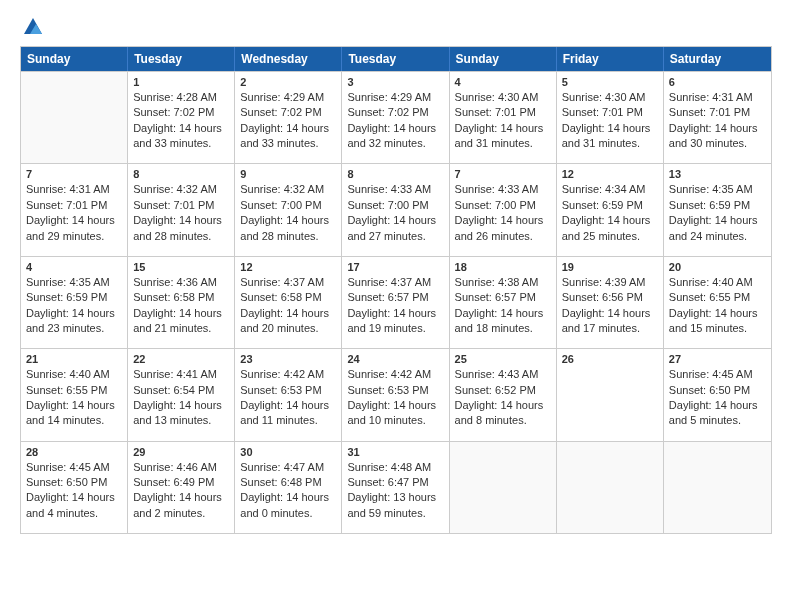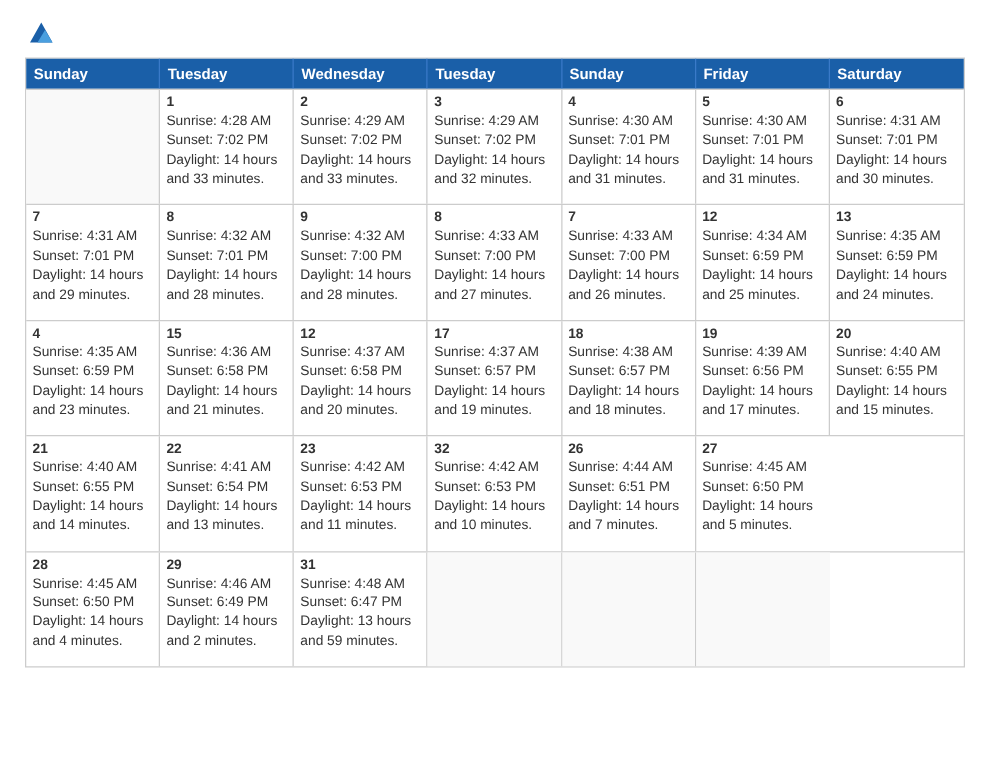--- a/index.html
+++ b/index.html
@@ -239,40 +239,47 @@
           </div>
           <div class="cal-cell">
             <span class="day-num">22</span>
             <div class="cell-text">Sunrise: 4:41 AM<br>Sunset: 6:54 PM<br>Daylight: 14 hours and 13 minutes.</div>
           </div>
           <div class="cal-cell">
             <span class="day-num">23</span>
             <div class="cell-text">Sunrise: 4:42 AM<br>Sunset: 6:53 PM<br>Daylight: 14 hours and 11 minutes.</div>
           </div>
           <div class="cal-cell">
-            <span class="day-num">32</span>
+            <span class="day-num">24</span>
             <div class="cell-text">Sunrise: 4:42 AM<br>Sunset: 6:53 PM<br>Daylight: 14 hours and 10 minutes.</div>
           </div>
           <div class="cal-cell">
+            <span class="day-num">25</span>
+            <div class="cell-text">Sunrise: 4:43 AM<br>Sunset: 6:52 PM<br>Daylight: 14 hours and 8 minutes.</div>
+          </div>
+          <div class="cal-cell">
             <span class="day-num">26</span>
-            <div class="cell-text">Sunrise: 4:44 AM<br>Sunset: 6:51 PM<br>Daylight: 14 hours and 7 minutes.</div>
           </div>
           <div class="cal-cell">
             <span class="day-num">27</span>
             <div class="cell-text">Sunrise: 4:45 AM<br>Sunset: 6:50 PM<br>Daylight: 14 hours and 5 minutes.</div>
           </div>
         </div>
         <div class="cal-row">
           <div class="cal-cell">
             <span class="day-num">28</span>
             <div class="cell-text">Sunrise: 4:45 AM<br>Sunset: 6:50 PM<br>Daylight: 14 hours and 4 minutes.</div>
           </div>
           <div class="cal-cell">
             <span class="day-num">29</span>
             <div class="cell-text">Sunrise: 4:46 AM<br>Sunset: 6:49 PM<br>Daylight: 14 hours and 2 minutes.</div>
+          </div>
+          <div class="cal-cell">
+            <span class="day-num">30</span>
+            <div class="cell-text">Sunrise: 4:47 AM<br>Sunset: 6:48 PM<br>Daylight: 14 hours and 0 minutes.</div>
           </div>
           <div class="cal-cell">
             <span class="day-num">31</span>
             <div class="cell-text">Sunrise: 4:48 AM<br>Sunset: 6:47 PM<br>Daylight: 13 hours and 59 minutes.</div>
           </div>
           <div class="cal-cell empty"></div>
           <div class="cal-cell empty"></div>
           <div class="cal-cell empty"></div>
         </div>
       </div>

